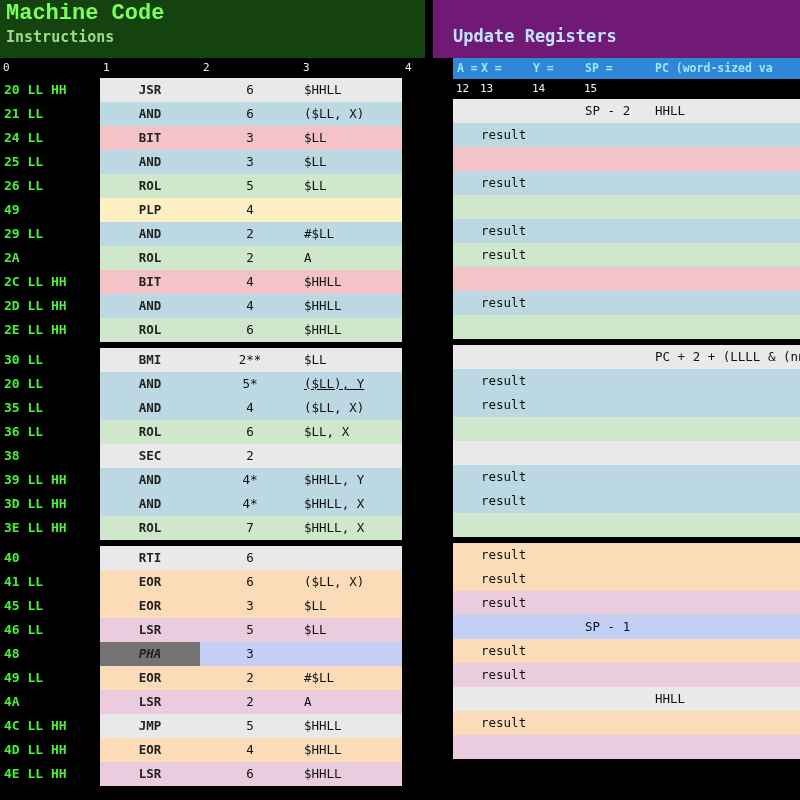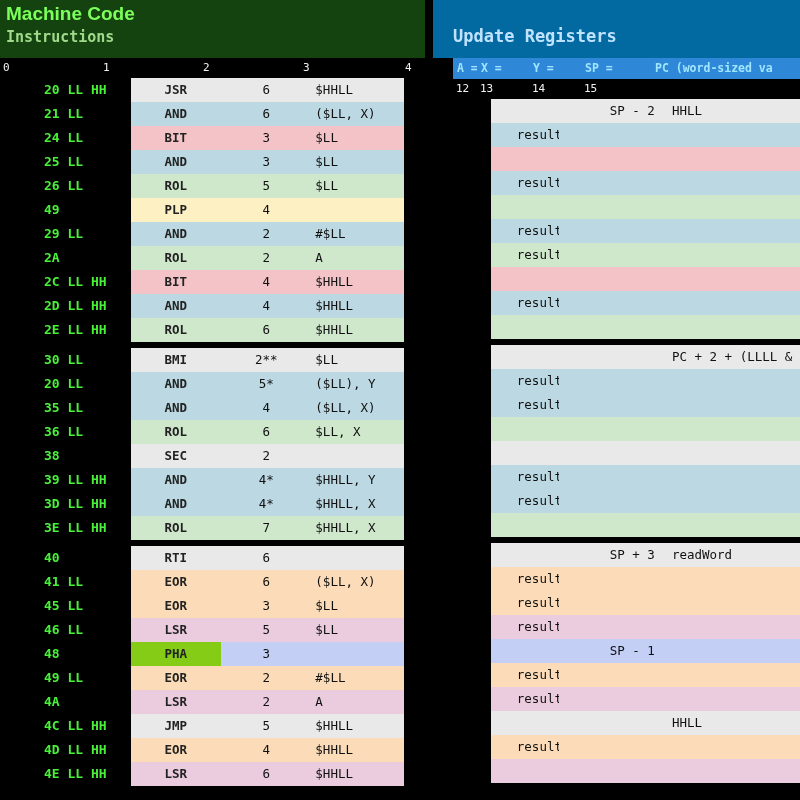--- a/index.html
+++ b/index.html
@@ -31,37 +31,37 @@
     background: #000;
   }
 
   .hdr-left {
     height: 58px;
     background: #14430f;
     padding: 2px 6px 0 6px;
   }
   .hdr-left .title {
     color: #7dff5a;
-    font-family: Liberation Sans, sans-serif;
+    font-family: Liberation Mono, monospace;
     font-weight: bold;
-    font-size: 19px;
+    font-size: 22px;
     line-height: 24px;
     letter-spacing: 0px;
   }
   .hdr-left .subtitle {
     color: #9fd98a;
     font-family: "DejaVu Sans Mono", monospace;
     font-weight: bold;
     font-size: 15px;
     line-height: 22px;
   }
 
   .hdr-right {
     height: 58px;
-    background: #0369a1;
+    background: #701a75;
     padding: 2px 6px 0 20px;
   }
   .hdr-right .title {
     color: #bfe3ff;
     font-family: "DejaVu Sans Mono", monospace;
     font-weight: bold;
     font-size: 17px;
     line-height: 24px;
     padding-top: 22px;
   }
@@ -93,21 +93,20 @@
     white-space: nowrap;
     overflow: hidden;
   }
 
   
   .rows { position: relative; }
   .row {
     display: flex;
     height: 24px;
     align-items: stretch;
-    padding-left: 40px;
   }
   .row .c {
     font-family: "DejaVu Sans Mono", monospace;
     font-size: 12.5px;
     line-height: 24px;
     white-space: nowrap;
     overflow: hidden;
     padding-left: 4px;
   }
   .row .c.bytes {
@@ -254,21 +253,21 @@
           <div class="c bytes w-bytes">30 LL</div>
           <div class="c name w-name" style="background: rgb(233, 233, 233);">BMI</div>
           <div class="c cycles w-cycles" style="background: rgb(233, 233, 233);">2**</div>
           <div class="c args w-args" style="background: rgb(233, 233, 233);">$LL</div>
           <div class="c w-tail blank"></div>
         </div>
         <div class="row">
           <div class="c bytes w-bytes">20 LL</div>
           <div class="c name w-name" style="background: rgb(188, 217, 227);">AND</div>
           <div class="c cycles w-cycles" style="background: rgb(188, 217, 227);">5*</div>
-          <div class="c args w-args" style="background: rgb(188, 217, 227);">($LL), Y</div>
+          <div class="c args w-args" style="background: rgb(188, 217, 227); text-decoration: underline;">($LL), Y</div>
           <div class="c w-tail blank"></div>
         </div>
         <div class="row">
           <div class="c bytes w-bytes">35 LL</div>
           <div class="c name w-name" style="background: rgb(188, 217, 227);">AND</div>
           <div class="c cycles w-cycles" style="background: rgb(188, 217, 227);">4</div>
           <div class="c args w-args" style="background: rgb(188, 217, 227);">($LL, X)</div>
           <div class="c w-tail blank"></div>
         </div>
         <div class="row">
@@ -330,21 +329,21 @@
         </div>
         <div class="row">
           <div class="c bytes w-bytes">46 LL</div>
           <div class="c name w-name" style="background: rgb(235, 204, 223);">LSR</div>
           <div class="c cycles w-cycles" style="background: rgb(235, 204, 223);">5</div>
           <div class="c args w-args" style="background: rgb(235, 204, 223);">$LL</div>
           <div class="c w-tail blank"></div>
         </div>
         <div class="row">
           <div class="c bytes w-bytes">48</div>
-          <div class="c name w-name" style="background: #84cc16;">PHA</div>
+          <div class="c name w-name" style="background: #737373; font-style: italic;">PHA</div>
           <div class="c cycles w-cycles" style="background: rgb(195, 207, 245);">3</div>
           <div class="c args w-args" style="background: rgb(195, 207, 245);"></div>
           <div class="c w-tail blank"></div>
         </div>
         <div class="row">
           <div class="c bytes w-bytes">49 LL</div>
           <div class="c name w-name" style="background: rgb(252, 220, 184);">EOR</div>
           <div class="c cycles w-cycles" style="background: rgb(252, 220, 184);">2</div>
           <div class="c args w-args" style="background: rgb(252, 220, 184);">#$LL</div>
           <div class="c w-tail blank"></div>
@@ -545,28 +544,20 @@
           <div class="c w-gut blank"></div>
           <div class="c reg w-a" style="background: rgb(207, 232, 204);"></div>
           <div class="c reg w-x" style="background: rgb(207, 232, 204);"></div>
           <div class="c reg w-y" style="background: rgb(207, 232, 204);"></div>
           <div class="c reg w-sp" style="background: rgb(207, 232, 204);"></div>
           <div class="c reg w-pc" style="background: rgb(207, 232, 204);"></div>
         </div>
         <div class="grp-sep"></div>
         <div class="row">
           <div class="c w-gut blank"></div>
-          <div class="c reg w-a" style="background: rgb(233, 233, 233);"></div>
-          <div class="c reg w-x" style="background: rgb(233, 233, 233);"></div>
-          <div class="c reg w-y" style="background: rgb(233, 233, 233);"></div>
-          <div class="c reg w-sp" style="background: rgb(233, 233, 233);">SP + 3</div>
-          <div class="c reg w-pc" style="background: rgb(233, 233, 233);">readWord</div>
-        </div>
-        <div class="row">
-          <div class="c w-gut blank"></div>
           <div class="c reg w-a" style="background: rgb(252, 220, 184);"></div>
           <div class="c reg w-x" style="background: rgb(252, 220, 184);">result</div>
           <div class="c reg w-y" style="background: rgb(252, 220, 184);"></div>
           <div class="c reg w-sp" style="background: rgb(252, 220, 184);"></div>
           <div class="c reg w-pc" style="background: rgb(252, 220, 184);"></div>
         </div>
         <div class="row">
           <div class="c w-gut blank"></div>
           <div class="c reg w-a" style="background: rgb(252, 220, 184);"></div>
           <div class="c reg w-x" style="background: rgb(252, 220, 184);">result</div>

